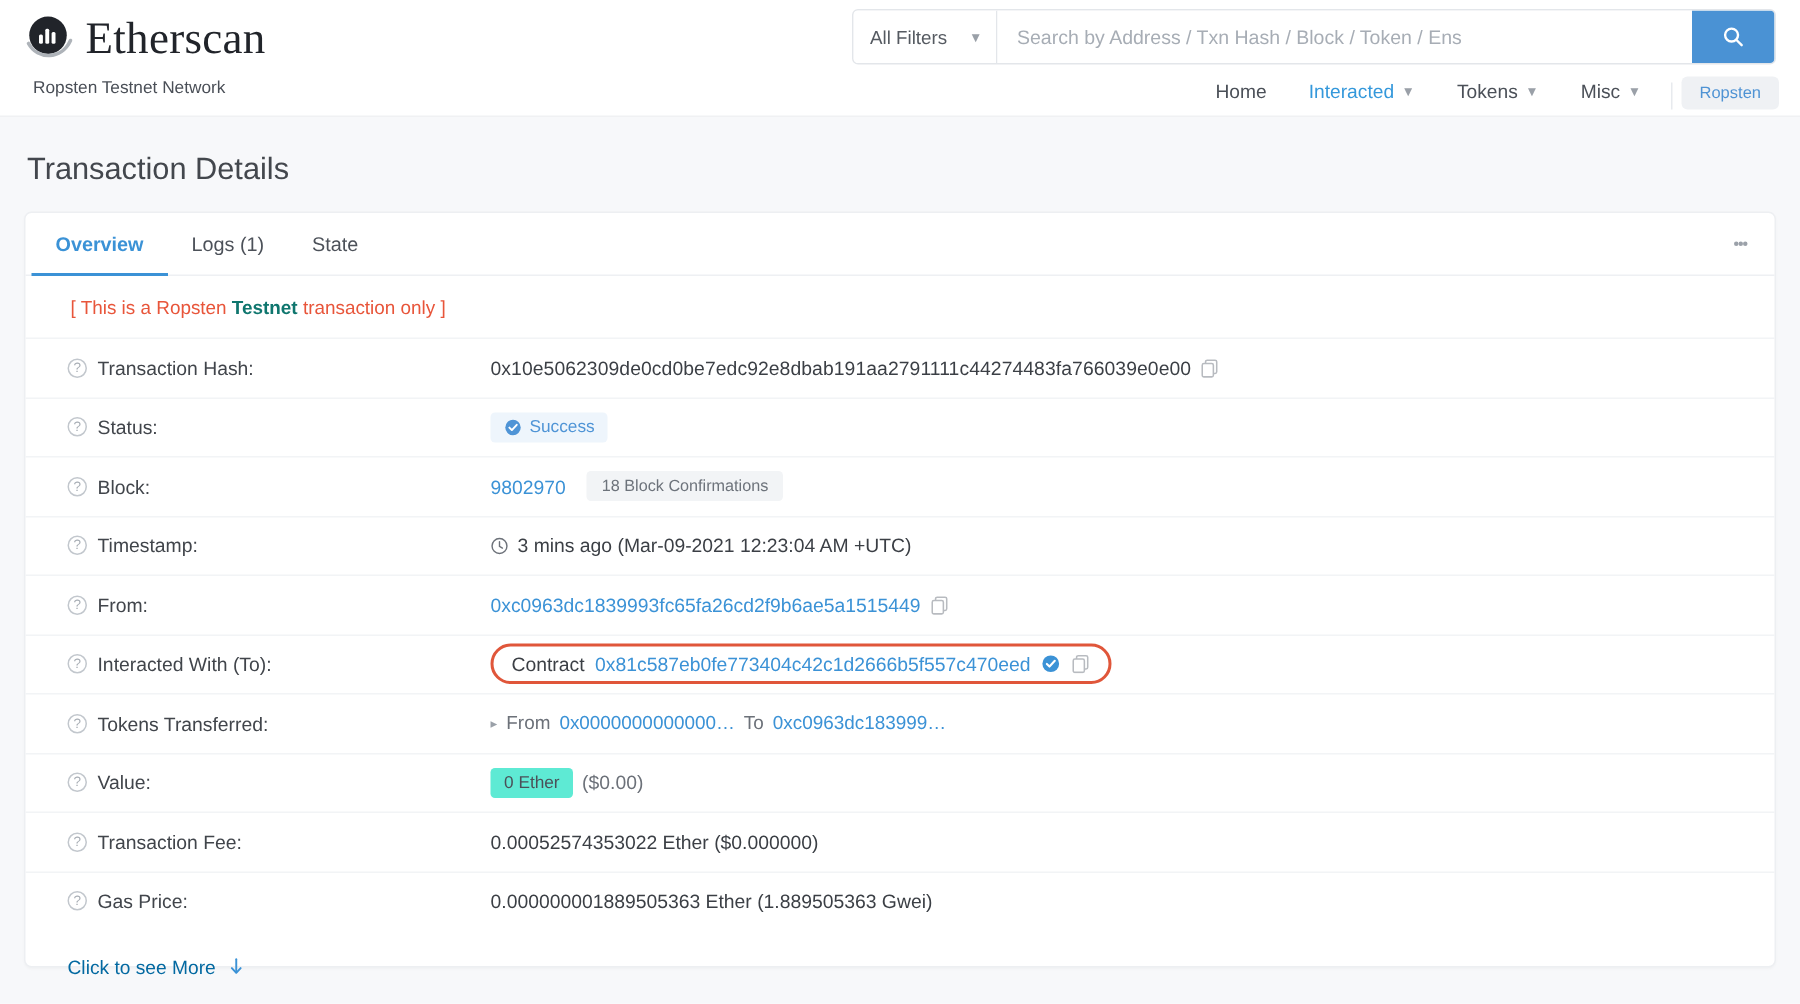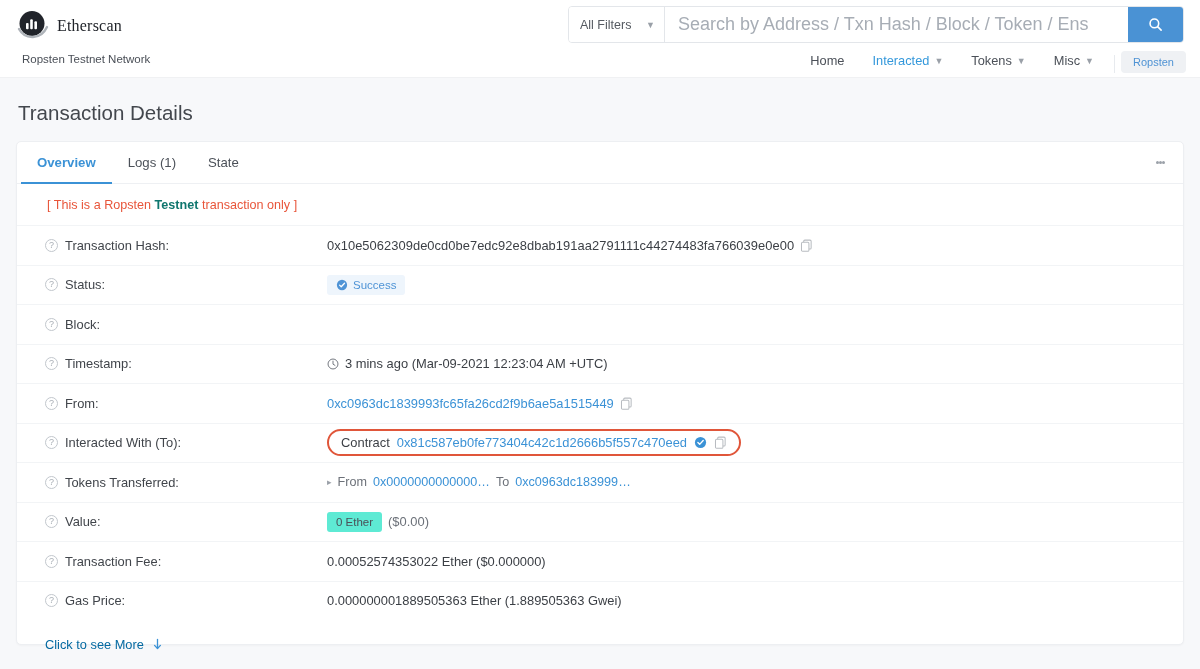--- a/index.html
+++ b/index.html
@@ -16,21 +16,21 @@
   .header {
     background: #ffffff;
     height: 78px;
     position: relative;
     border-bottom: 1px solid #f0f1f3;
   }
   .brand { position: absolute; left: 16px; top: 9px; display: flex; align-items: center; }
   .logo-mark { width: 34px; height: 34px; position: relative; }
   .brand-text {
     font-family: "Liberation Serif", serif;
-    font-size: 16px;
+    font-size: 30px;
     color: #21242a;
     margin-left: 7px;
     letter-spacing: .2px;
   }
   .network-sub {
     position: absolute; left: 22px; top: 53px;
     font-size: 11.5px; color: #4a4f57;
   }
 
   .searchwrap {
@@ -47,21 +47,21 @@
     padding: 0 9px 0 11px;
     font-size: 12.5px; color: #555a61;
     border-right: 1px solid #e3e6ea;
     cursor: pointer;
     background: #fff;
   }
   .caret-sm { color: #9aa0a8; font-size: 9px; }
   .search-input {
     flex: 1; border: 0; outline: 0;
     padding: 0 13px;
-    font-size: 18px; color: #3b3f45;
+    font-size: 13px; color: #3b3f45;
     font-family: "Liberation Sans", sans-serif;
     background: #fff;
   }
   .search-input::placeholder { color: #a7adb5; }
   .search-btn {
     width: 55px; background: #4a92d4;
     display: flex; align-items: center; justify-content: center;
     cursor: pointer; border: 0;
   }
 
@@ -302,20 +302,24 @@
           </svg>
           <span>Success</span>
         </span>
       </div>
     </div>
 
     <div class="row">
       <div class="rlabel">
         <span class="qmark">?</span>
         <span>Block:</span>
+      </div>
+      <div class="rval">
+        <span class="lnk">9802970</span>
+        <span class="badge-conf">18 Block Confirmations</span>
       </div>
     </div>
 
     <div class="row">
       <div class="rlabel">
         <span class="qmark">?</span>
         <span>Timestamp:</span>
       </div>
       <div class="rval">
         <svg width="12" height="12" viewBox="0 0 14 14">

